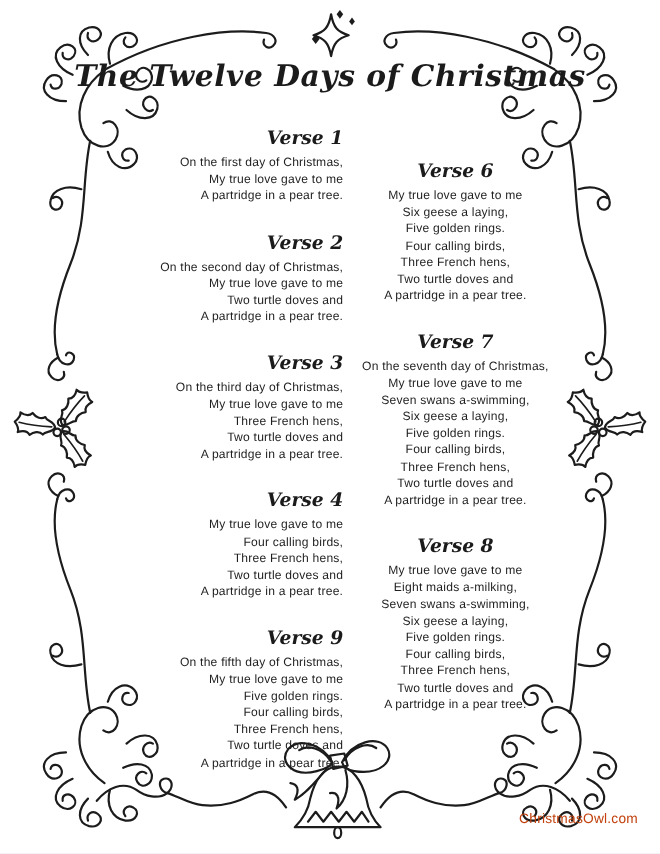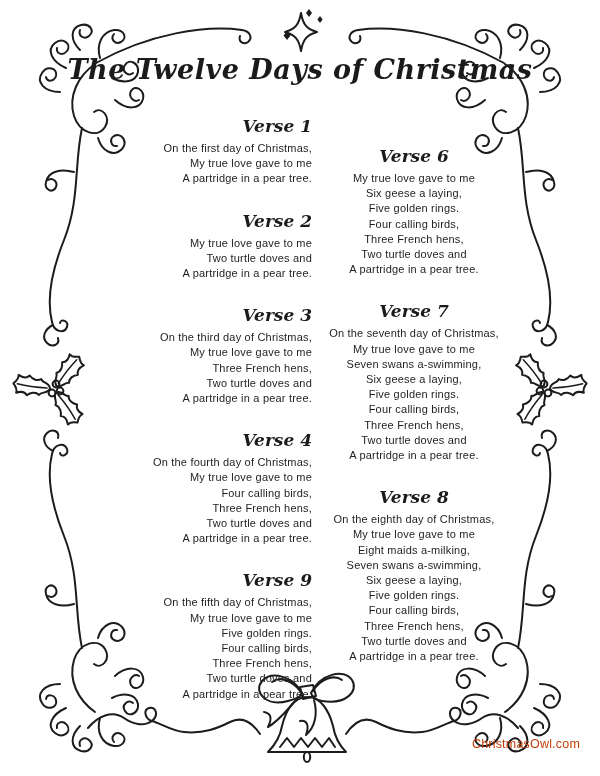--- a/index.html
+++ b/index.html
@@ -135,39 +135,39 @@
       <div class="verse-label">Verse 1</div>
       <div class="verse-lines">
           <div class="verse-line">On the first day of Christmas,</div>
           <div class="verse-line">My true love gave to me</div>
           <div class="verse-line">A partridge in a pear tree.</div>
         </div>
     </div>
     <div class="verse">
       <div class="verse-label">Verse 2</div>
       <div class="verse-lines">
+          <div class="verse-line">On the second day of Christmas,</div>
           <div class="verse-line">My true love gave to me</div>
           <div class="verse-line">Two turtle doves and</div>
           <div class="verse-line">A partridge in a pear tree.</div>
         </div>
     </div>
     <div class="verse">
       <div class="verse-label">Verse 3</div>
       <div class="verse-lines">
           <div class="verse-line">On the third day of Christmas,</div>
           <div class="verse-line">My true love gave to me</div>
           <div class="verse-line">Three French hens,</div>
           <div class="verse-line">Two turtle doves and</div>
           <div class="verse-line">A partridge in a pear tree.</div>
         </div>
     </div>
     <div class="verse">
       <div class="verse-label">Verse 4</div>
       <div class="verse-lines">
-          <div class="verse-line">On the fourth day of Christmas,</div>
           <div class="verse-line">My true love gave to me</div>
           <div class="verse-line">Four calling birds,</div>
           <div class="verse-line">Three French hens,</div>
           <div class="verse-line">Two turtle doves and</div>
           <div class="verse-line">A partridge in a pear tree.</div>
         </div>
     </div>
     <div class="verse">
       <div class="verse-label">Verse 9</div>
       <div class="verse-lines">
@@ -205,21 +205,20 @@
           <div class="verse-line">Five golden rings.</div>
           <div class="verse-line">Four calling birds,</div>
           <div class="verse-line">Three French hens,</div>
           <div class="verse-line">Two turtle doves and</div>
           <div class="verse-line">A partridge in a pear tree.</div>
         </div>
     </div>
     <div class="verse">
       <div class="verse-label">Verse 8</div>
       <div class="verse-lines">
-          <div class="verse-line">On the eighth day of Christmas,</div>
           <div class="verse-line">My true love gave to me</div>
           <div class="verse-line">Eight maids a-milking,</div>
           <div class="verse-line">Seven swans a-swimming,</div>
           <div class="verse-line">Six geese a laying,</div>
           <div class="verse-line">Five golden rings.</div>
           <div class="verse-line">Four calling birds,</div>
           <div class="verse-line">Three French hens,</div>
           <div class="verse-line">Two turtle doves and</div>
           <div class="verse-line">A partridge in a pear tree.</div>
         </div>

